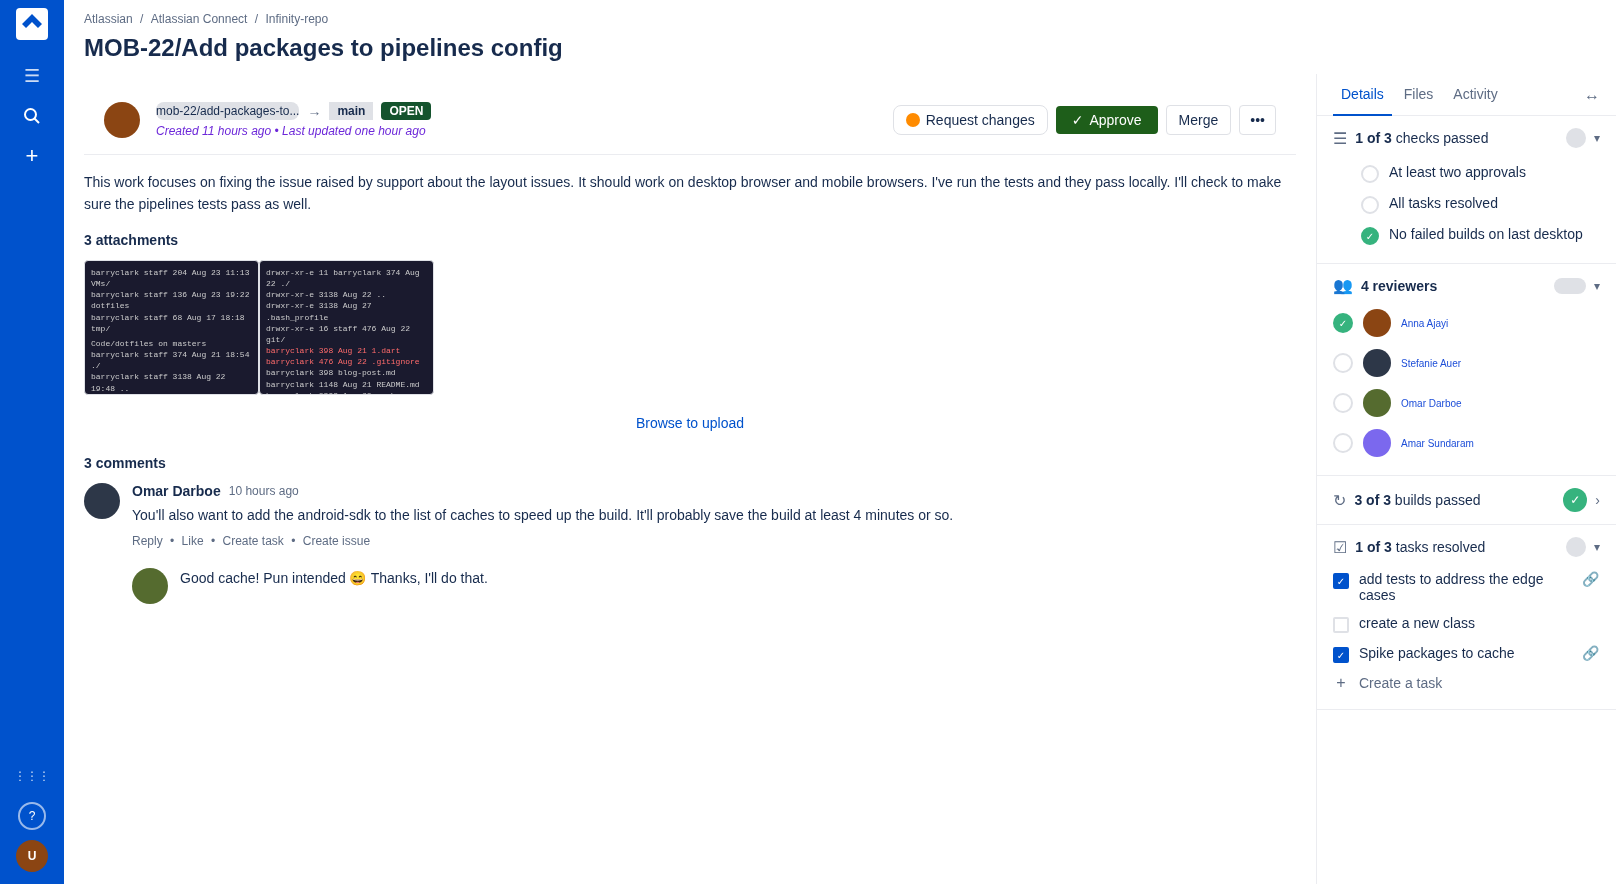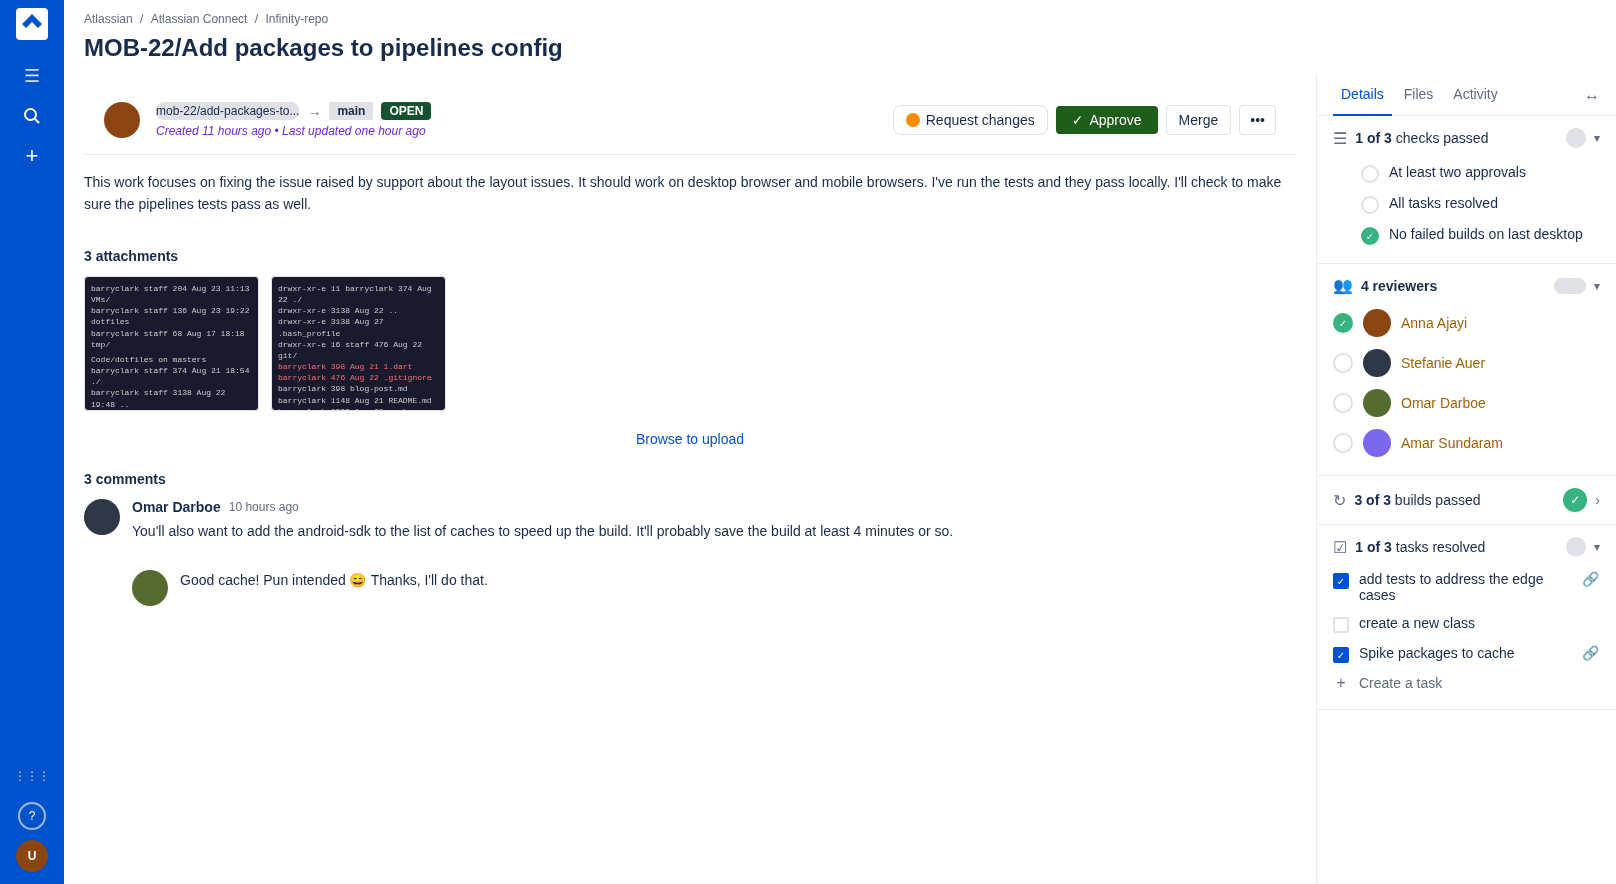--- a/index.html
+++ b/index.html
@@ -145,32 +145,32 @@
     }
     .pr-content {
       flex: 1;
       padding: 20px;
       overflow-y: auto;
     }
     .pr-description {
       font-size: 14px;
       line-height: 1.6;
       color: #172b4d;
-      margin-bottom: 32px;
+      margin-bottom: 16px;
     }
 
     .section-title {
       font-size: 14px;
       font-weight: 600;
       color: #172b4d;
       margin-bottom: 12px;
     }
 
     
-    .attachments-grid { display: flex; gap: 12px; margin-bottom: 20px; }
+    .attachments-grid { display: flex; margin-bottom: 20px; }
     .attachment-thumb {
       width: 175px; height: 135px;
       background: #1a1a2e;
       border-radius: 4px;
       border: 1px solid #dfe1e6;
       overflow: hidden;
       position: relative;
     }
     .terminal-content {
       padding: 6px;
@@ -252,21 +252,21 @@
 
     
     .check-items { margin-top: 10px; padding-left: 28px; }
     .check-item { display: flex; align-items: flex-start; gap: 10px; padding: 6px 0; font-size: 14px; color: #172b4d; }
     .check-circle { width: 18px; height: 18px; border-radius: 50%; border: 2px solid #dfe1e6; flex-shrink: 0; margin-top: 1px; }
     .check-circle.passed { background: #36b37e; border-color: #36b37e; display: flex; align-items: center; justify-content: center; color: white; font-size: 10px; }
 
     
     .reviewer-item { display: flex; align-items: center; gap: 10px; padding: 6px 0; }
     .reviewer-avatar { width: 28px; height: 28px; border-radius: 50%; flex-shrink: 0; }
-    .reviewer-name { font-size: 14px; color: #a16207; }
+    .reviewer-name { font-size: 10px; color: #1d4ed8; }
     .reviewer-check { width: 20px; height: 20px; border-radius: 50%; background: #36b37e; display: flex; align-items: center; justify-content: center; color: white; font-size: 10px; flex-shrink: 0; }
     .reviewer-empty { width: 20px; height: 20px; border-radius: 50%; border: 2px solid #dfe1e6; flex-shrink: 0; }
 
     
     .builds-row { display: flex; align-items: center; gap: 8px; }
     .builds-check { width: 24px; height: 24px; border-radius: 50%; background: #36b37e; display: flex; align-items: center; justify-content: center; color: white; font-size: 12px; }
     .builds-arrow { color: #5e6c84; margin-left: auto; cursor: pointer; }
 
     
     .task-item { display: flex; align-items: flex-start; gap: 10px; padding: 6px 0; font-size: 14px; color: #172b4d; position: relative; }
@@ -390,20 +390,29 @@
         <div class="section-title">3 comments</div>
 
         <div class="comment">
           <div class="comment-avatar" style="background:#2d3748;"></div>
           <div class="comment-body">
             <div class="comment-header">
               <span class="comment-author">Omar Darboe</span>
               <span class="comment-time">10 hours ago</span>
             </div>
             <p class="comment-text">You'll also want to add the android-sdk to the list of caches to speed up the build. It'll probably save the build at least 4 minutes or so.</p>
+            <div class="comment-actions">
+              <a>Reply</a>
+              <span class="comment-sep">•</span>
+              <a>Like</a>
+              <span class="comment-sep">•</span>
+              <a>Create task</a>
+              <span class="comment-sep">•</span>
+              <a>Create issue</a>
+            </div>
           </div>
         </div>
 
         <div class="comment" style="padding-left:48px;">
           <div class="comment-avatar" style="background:#556B2F;"></div>
           <div class="comment-body">
             <p class="comment-text">Good cache! Pun intended 😄 Thanks, I'll do that.</p>
           </div>
         </div>
       </div>

